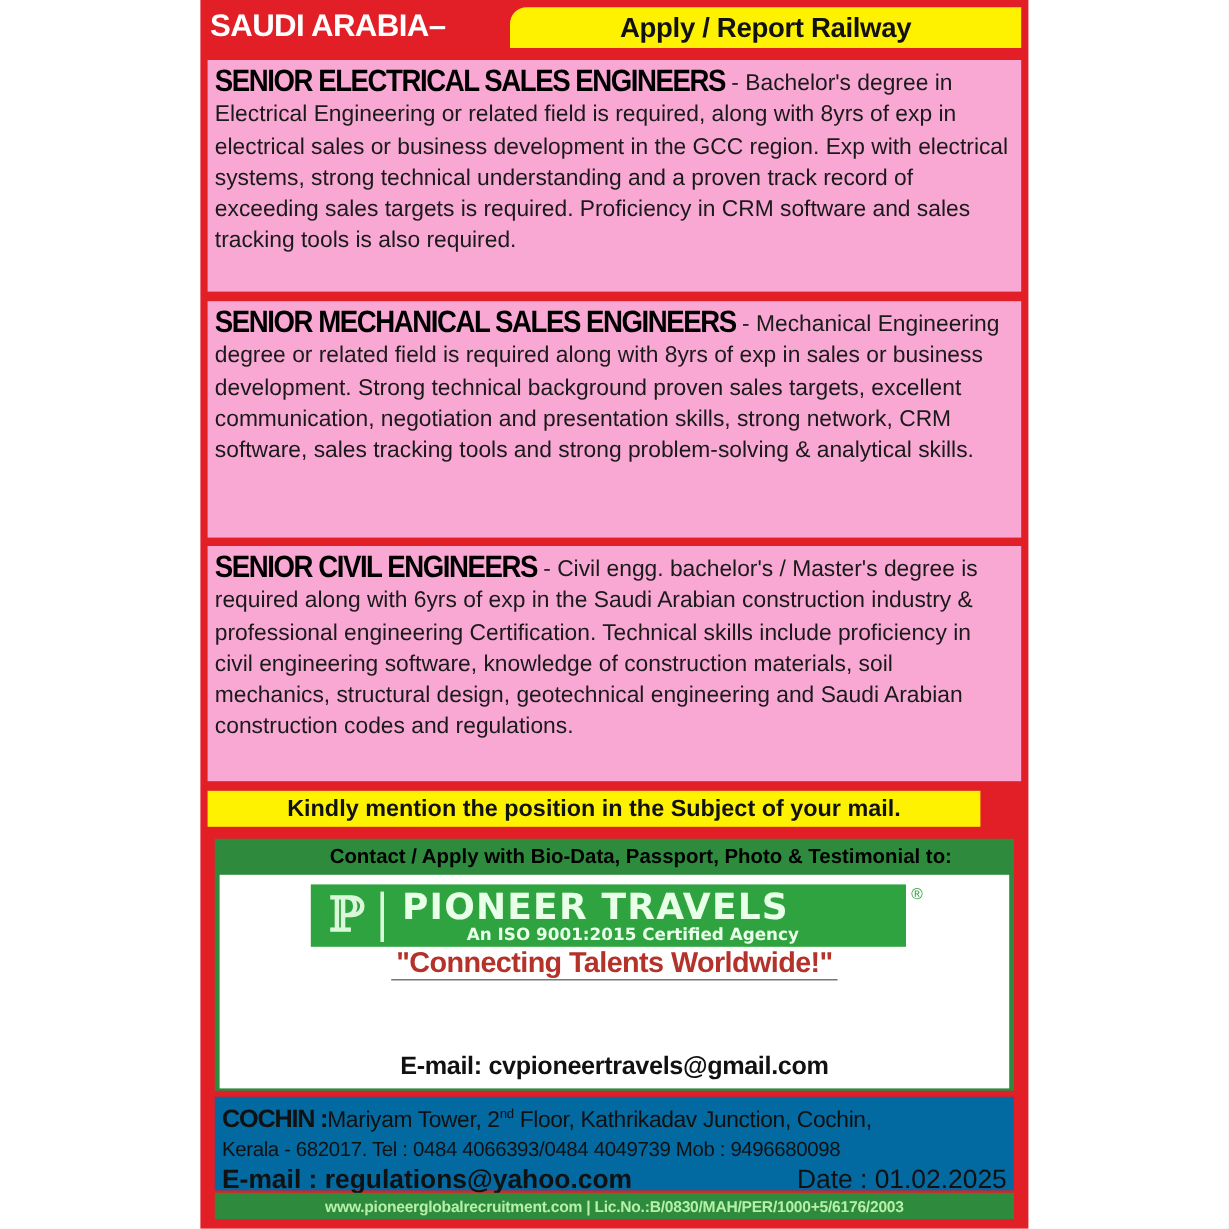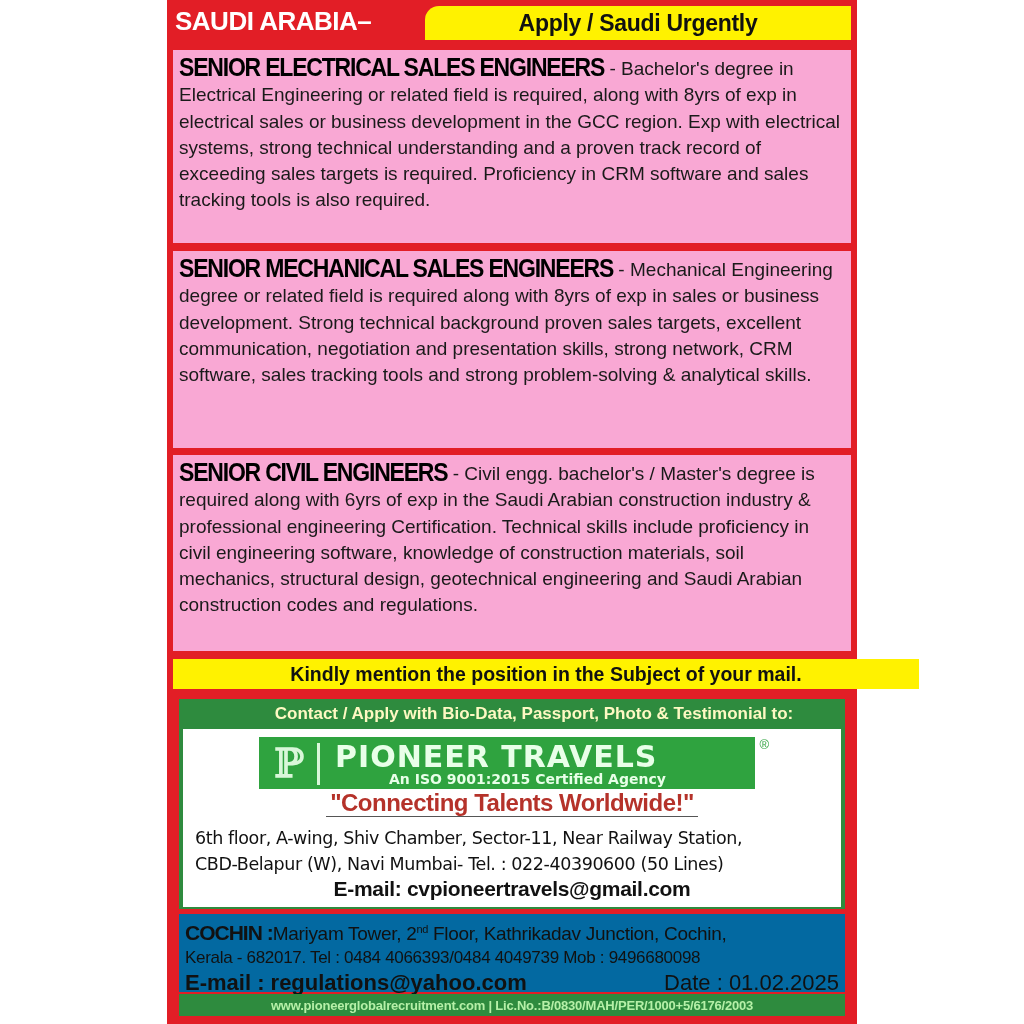--- a/index.html
+++ b/index.html
@@ -7,23 +7,23 @@
   .poster{position:absolute;left:167px;top:0;width:690px;height:1024px;background:#e21e26;box-sizing:border-box;}
   .header{position:absolute;left:0;top:0;width:816px;height:44px;}
   .header .country{position:absolute;left:8px;top:6px;color:#ffffff;font-weight:bold;font-size:26px;letter-spacing:-0.5px;font-family:"Liberation Sans",sans-serif;}
   .header .urgent{position:absolute;left:258px;top:6px;width:426px;height:34px;background:#fff200;border-radius:14px 0 0 0;display:flex;align-items:center;justify-content:center;font-weight:bold;font-size:23px;color:#111;letter-spacing:-0.3px;}
   .job{position:absolute;left:6px;width:678px;background:#f9a8d4;box-sizing:border-box;padding:4px 6px 2px 6px;color:#1a1a1a;font-size:19px;line-height:26.3px;}
   .job .title{font-family:"Liberation Sans",sans-serif;font-weight:bold;font-size:23px;letter-spacing:-1.2px;transform:scaleY(1.12);display:inline-block;color:#000;}
   .job .desc{font-weight:normal;}
   .job1{top:50px;height:193px;}
   .job2{top:251px;height:197px;}
   .job3{top:455px;height:196px;}
-  .note{position:absolute;left:6px;top:659px;width:746px;height:30px;background:#fff200;display:flex;align-items:center;justify-content:center;font-weight:bold;font-size:19.5px;color:#111;}
+  .note{position:absolute;left:6px;top:659px;width:644px;height:30px;background:#fff200;display:flex;align-items:center;justify-content:center;font-weight:bold;font-size:19.5px;color:#111;}
   .contact{position:absolute;left:12px;top:699px;width:666px;height:210px;background:#2e8b3e;box-sizing:border-box;}
-  .contact .lead{height:30px;display:flex;align-items:center;justify-content:center;color:#fef9c3;font-weight:bold;font-size:17px;padding-left:44px;}
+  .contact .lead{height:30px;display:flex;align-items:center;justify-content:center;color:#000000;font-weight:bold;font-size:17px;padding-left:44px;}
   .contact .inner{position:absolute;left:4px;top:30px;width:658px;height:178px;background:#ffffff;}
   .logo{position:absolute;left:76px;top:8px;width:496px;height:52px;background:#2fa33f;color:#e8ffe8;}
   .logo .mark{position:absolute;left:8px;top:4px;width:44px;height:44px;font-size:40px;line-height:44px;text-align:center;font-weight:bold;color:#d9f7d9;font-family:"DejaVu Serif",serif;}
   .logo .sep{position:absolute;left:58px;top:6px;width:3px;height:42px;background:#d9f7d9;}
   .logo .name{position:absolute;left:76px;top:2px;font-size:30px;font-weight:bold;letter-spacing:1px;color:#e8ffe8;font-family:"DejaVu Sans",sans-serif;}
   .logo .reg{position:absolute;right:-14px;top:0px;font-size:13px;color:#2fa33f;}
   .logo .iso{position:absolute;left:130px;top:34px;font-size:14px;font-weight:bold;color:#e8ffe8;font-family:"DejaVu Sans",sans-serif;}
   .tagline{position:absolute;left:0;width:658px;top:60px;text-align:center;font-weight:bold;font-size:24px;color:#b5322a;letter-spacing:-0.5px;}
   .tagline span{border-bottom:1px solid #555;padding:0 4px;}
   .addr{position:absolute;left:12px;top:96px;font-size:17.5px;line-height:26px;color:#111;font-family:"DejaVu Sans",sans-serif;letter-spacing:-0.4px;}
@@ -37,21 +37,21 @@
   .footer{position:absolute;left:12px;top:994px;width:666px;height:22px;background:#2e8b3e;color:#b6f0a8;font-weight:bold;font-size:13px;display:flex;align-items:center;justify-content:center;letter-spacing:-0.2px;}
   sup{font-size:11px;}
 </style>
 </head>
 <body>
 
 <div class="poster">
 
   <div class="header">
     <div class="country">SAUDI ARABIA–</div>
-    <div class="urgent">Apply / Saudi Urgently</div>
+    <div class="urgent">Apply / Report Railway</div>
   </div>
 
   <div class="job job1">
     <span class="title">SENIOR ELECTRICAL SALES ENGINEERS</span><span> - </span><span class="desc">Bachelor's degree in Electrical Engineering or related field is required, along with 8yrs of exp in electrical sales or business development in the GCC region. Exp with electrical systems, strong technical understanding and a proven track record of exceeding sales targets is required. Proficiency in CRM software and sales tracking tools is also required.</span>
   </div>
 
   <div class="job job2">
     <span class="title">SENIOR MECHANICAL SALES ENGINEERS</span><span> - </span><span class="desc">Mechanical Engineering degree or related field is required along with 8yrs of exp in sales or business development. Strong technical background proven sales targets, excellent communication, negotiation and presentation skills, strong network, CRM software, sales tracking tools and strong problem-solving &amp; analytical skills.</span>
   </div>
 
@@ -65,24 +65,20 @@
     <div class="lead">Contact / Apply with Bio-Data, Passport, Photo &amp; Testimonial to:</div>
     <div class="inner">
       <div class="logo">
         <div class="mark">ℙ</div>
         <div class="sep"></div>
         <div class="name"><span>PIONEER TRAVELS</span></div>
         <div class="reg">®</div>
         <div class="iso">An ISO 9001:2015 Certified Agency</div>
       </div>
       <div class="tagline"><span>"Connecting Talents Worldwide!"</span></div>
-      <div class="addr">
-        <div>6th floor, A-wing, Shiv Chamber, Sector-11, Near Railway Station,</div>
-        <div>CBD-Belapur (W), Navi Mumbai- Tel. : 022-40390600 (50 Lines)</div>
-      </div>
       <div class="email1">E-mail: cvpioneertravels@gmail.com</div>
     </div>
   </div>
 
   <div class="branch">
     <div class="l1"><span class="city">COCHIN :</span><span>Mariyam Tower, 2</span><sup>nd</sup><span> Floor, Kathrikadav Junction, Cochin,</span></div>
     <div class="l2">Kerala - 682017. Tel : 0484 4066393/0484 4049739 Mob : 9496680098</div>
     <div class="l3">
       <span class="em">E-mail : regulations@yahoo.com</span>
       <span>Date : 01.02.2025</span>

